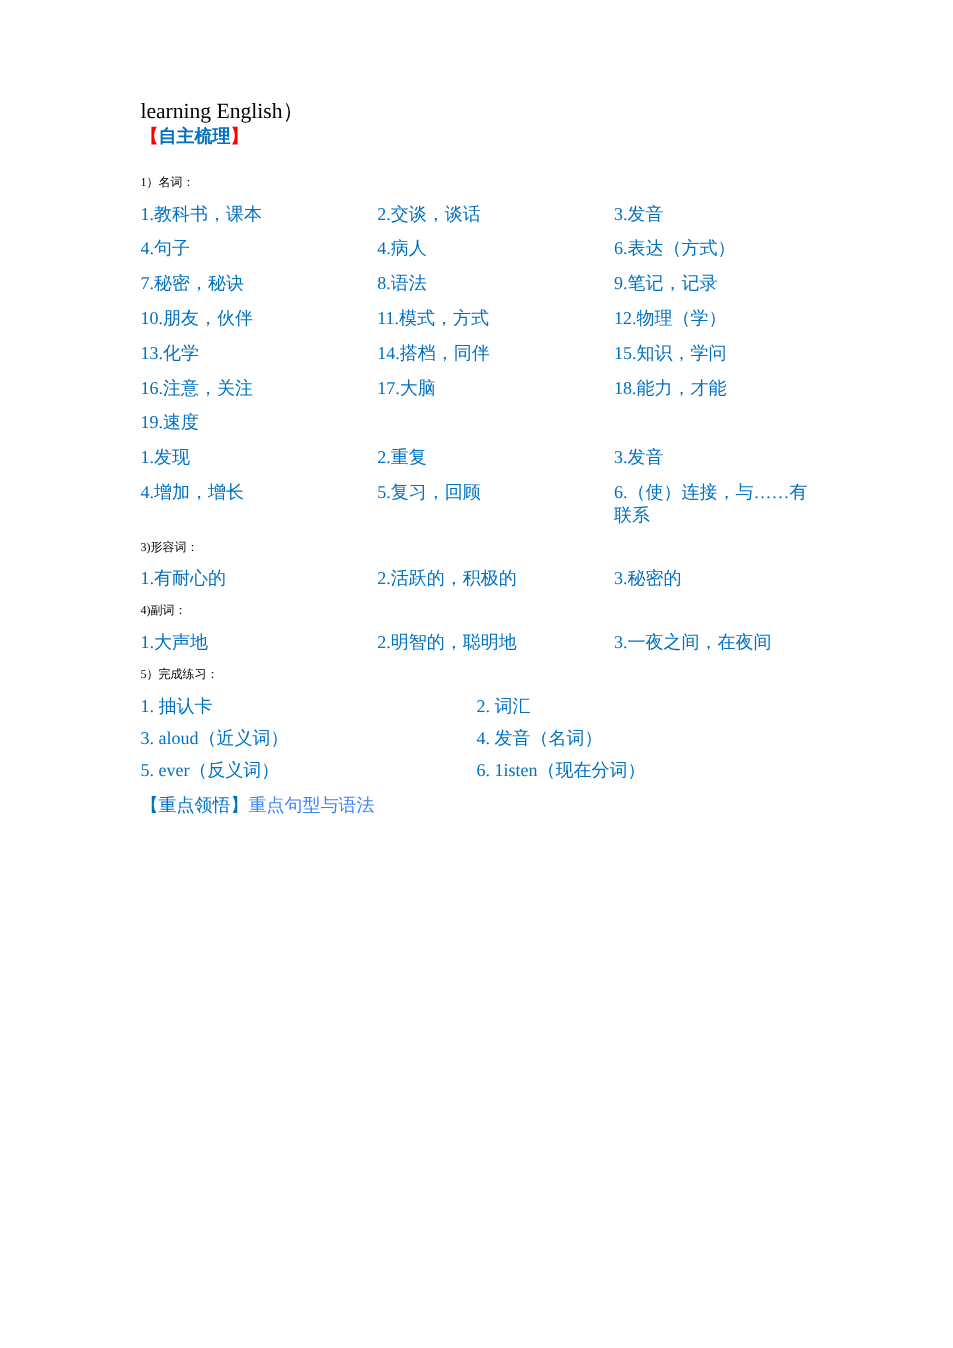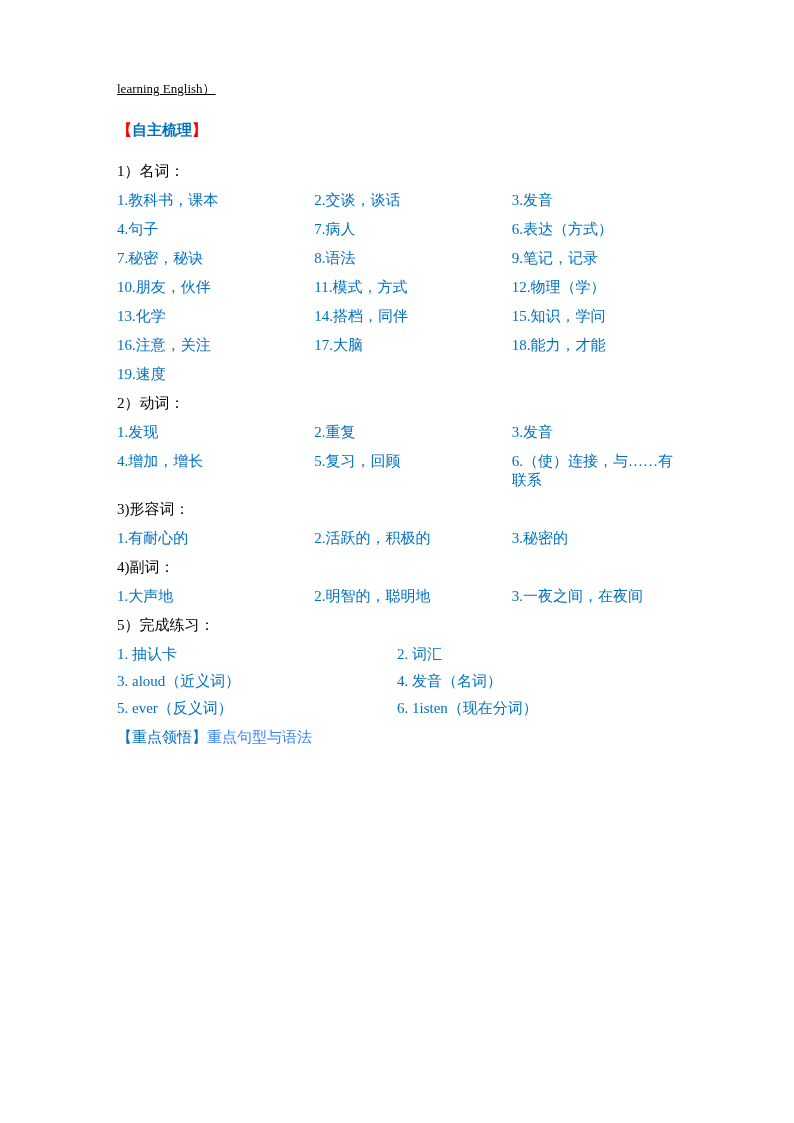--- a/index.html
+++ b/index.html
@@ -16,28 +16,27 @@
       min-height: 1123px;
       padding: 80px 117px 80px 117px;
     }
     .section-header {
       color: #0070c0;
       font-weight: bold;
       margin-bottom: 10px;
     }
     .intro-line {
       color: #000000;
-      font-size: 13px;
-      margin-bottom: 23px;
-      text-decoration: underline;
+      font-size: 18px;
+      margin-bottom: 0;
     }
     .category-title {
       color: #000000;
       margin-bottom: 10px;
-      font-size: 15px;
+      font-size: 10px;
     }
     .word-row {
       display: flex;
       margin-bottom: 10px;
       color: #0070c0;
       font-size: 15px;
       gap: 32px;
     }
     .word-col {
       flex: 1;
@@ -84,21 +83,21 @@
 <div class="subsection">
   <div class="category-title">1）名词：</div>
 
   <div class="word-row">
     <div class="word-col">1.教科书，课本</div>
     <div class="word-col">2.交谈，谈话</div>
     <div class="word-col">3.发音</div>
   </div>
   <div class="word-row">
     <div class="word-col">4.句子</div>
-    <div class="word-col">7.病人</div>
+    <div class="word-col">4.病人</div>
     <div class="word-col">6.表达（方式）</div>
   </div>
   <div class="word-row">
     <div class="word-col">7.秘密，秘诀</div>
     <div class="word-col">8.语法</div>
     <div class="word-col">9.笔记，记录</div>
   </div>
   <div class="word-row">
     <div class="word-col">10.朋友，伙伴</div>
     <div class="word-col">11.模式，方式</div>
@@ -115,21 +114,20 @@
     <div class="word-col">18.能力，才能</div>
   </div>
   <div class="word-row">
     <div class="word-col">19.速度</div>
     <div class="word-col"></div>
     <div class="word-col"></div>
   </div>
 </div>
 
 <div class="subsection">
-  <div class="category-title">2）动词：</div>
   <div class="word-row">
     <div class="word-col">1.发现</div>
     <div class="word-col">2.重复</div>
     <div class="word-col">3.发音</div>
   </div>
   <div class="word-row">
     <div class="word-col">4.增加，增长</div>
     <div class="word-col">5.复习，回顾</div>
     <div class="word-col">6.（使）连接，与……有联系</div>
   </div>

